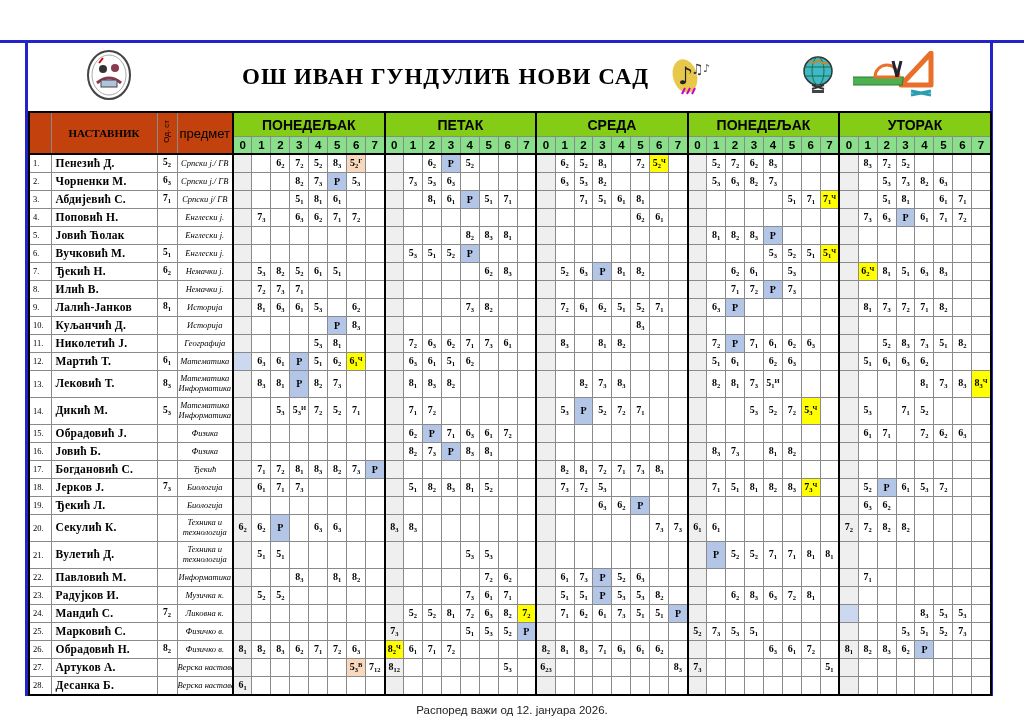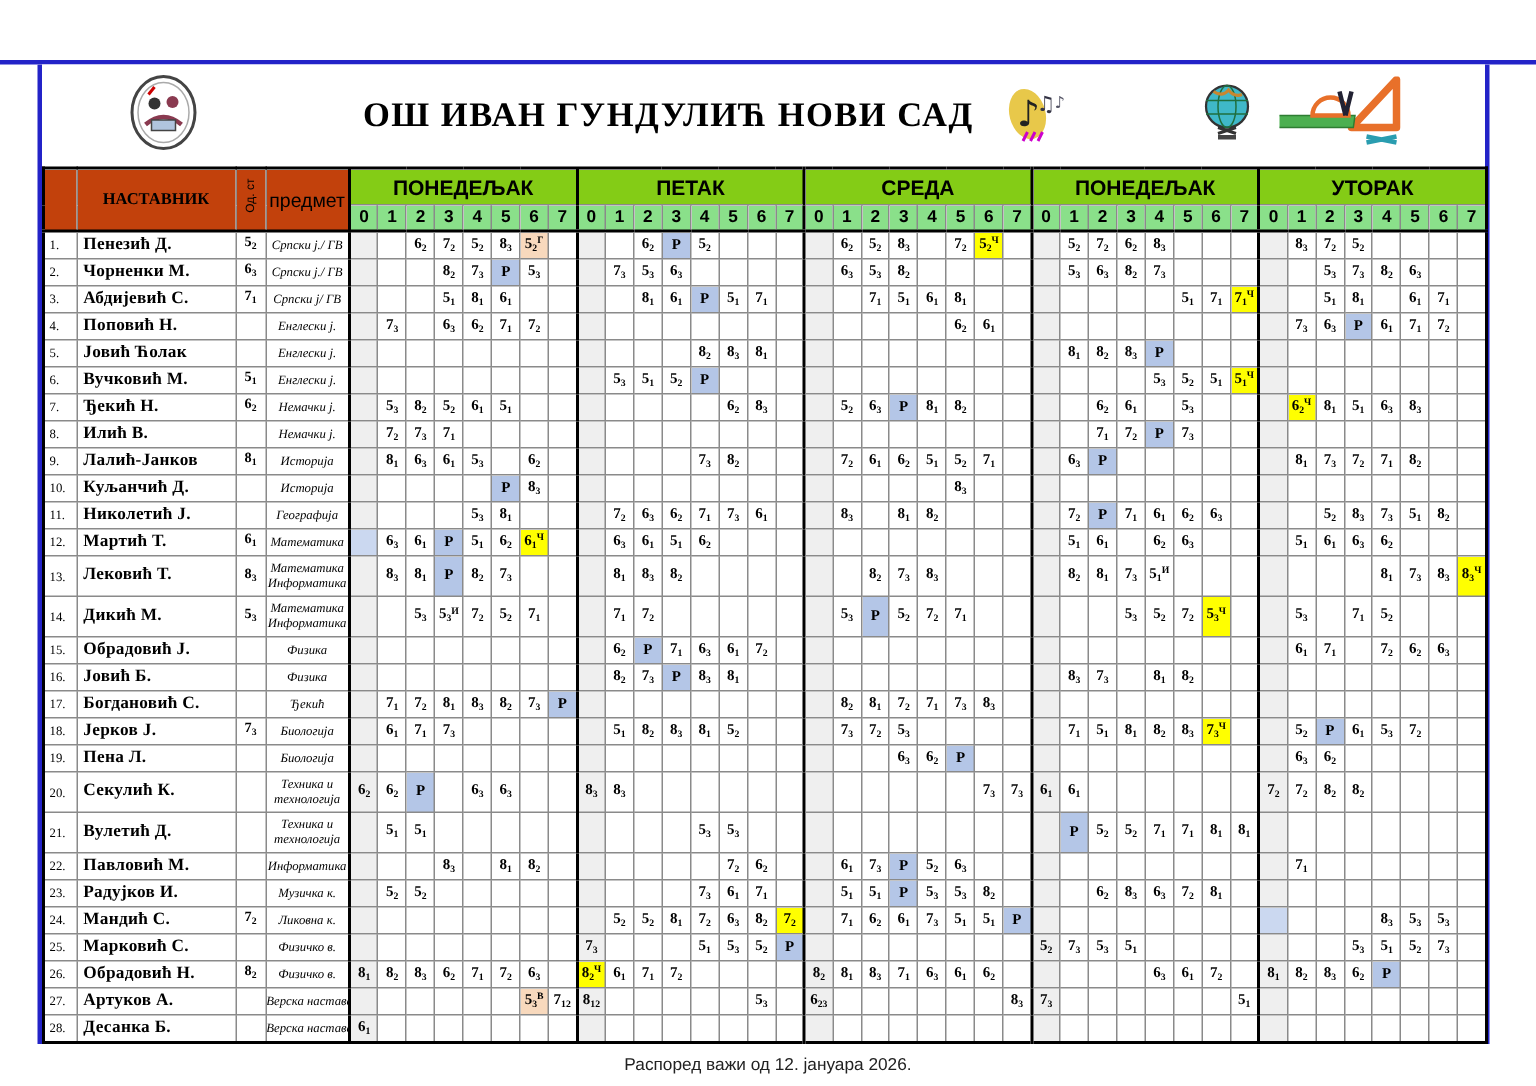--- a/index.html
+++ b/index.html
@@ -1011,21 +1011,21 @@
           <td class="cell">5<sub>2</sub></td>
           <td class="cell bg-p">P</td>
           <td class="cell">6<sub>1</sub></td>
           <td class="cell">5<sub>3</sub></td>
           <td class="cell">7<sub>2</sub></td>
           <td class="cell"></td>
           <td class="cell"></td>
         </tr>
         <tr>
           <td class="num">19.</td>
-          <td class="tname">Пена Л.</td>
+          <td class="tname">Ђекић Л.</td>
           <td class="odst"></td>
           <td class="subj">Биологија</td>
           <td class="cell p0 ds"></td>
           <td class="cell"></td>
           <td class="cell"></td>
           <td class="cell"></td>
           <td class="cell"></td>
           <td class="cell"></td>
           <td class="cell"></td>
           <td class="cell"></td>

